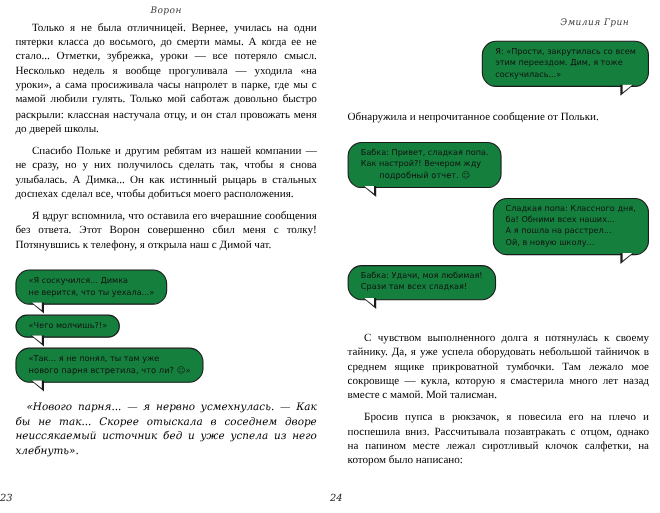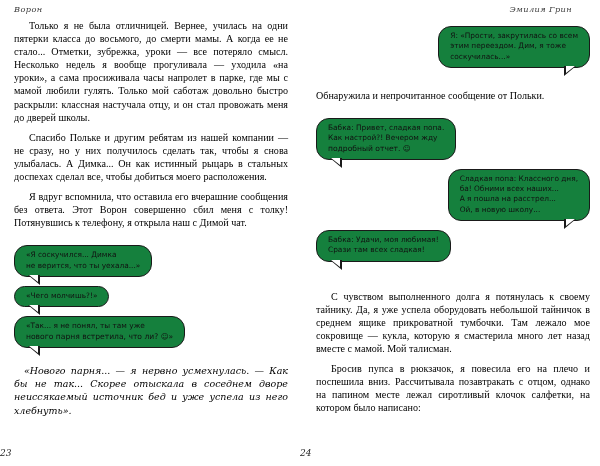--- a/index.html
+++ b/index.html
@@ -20,24 +20,24 @@
     height: 466px;
     display: flex;
   }
   .page {
     position: relative;
     width: 300px;
     height: 466px;
     box-sizing: border-box;
   }
   .page-left  { padding: 0 12px 0 14px; }
-  .page-right { padding: 0 10px 0 16px; }
+  .page-right { padding: 11px 10px 0 16px; }
 
   .running-head {
-    text-align: left;
+    text-align: center;
     font-family: "DejaVu Serif", serif;
     font-style: italic;
     font-size: 8.2px;
     letter-spacing: 0.4px;
     color: #3a3a3a;
     padding-top: 5px;
     height: 14px;
     line-height: 9px;
   }
   .running-head.right { text-align: right; padding-right: 18px; }
@@ -120,21 +120,21 @@
     border-width: 10px 12px 0 0;
     border-color: #1a1a1a transparent transparent transparent;
   }
   .bubble.tail-right::after {
     right: 14px;
     bottom: -6px;
     border-width: 7px 9px 0 0;
     border-color: #ffffff transparent transparent transparent;
   }
 
-  .emoji { font-family: "DejaVu Sans", sans-serif; font-size: 7.6px; }
+  .emoji { font-family: "DejaVu Sans", sans-serif; font-size: 7.6px; text-align: center; }
 
   .folio {
     position: absolute;
     bottom: 8px;
     left: 0;
     width: 100%;
     text-align: left;
     font-family: "DejaVu Serif", serif;
     font-style: italic;
     font-size: 9px;

